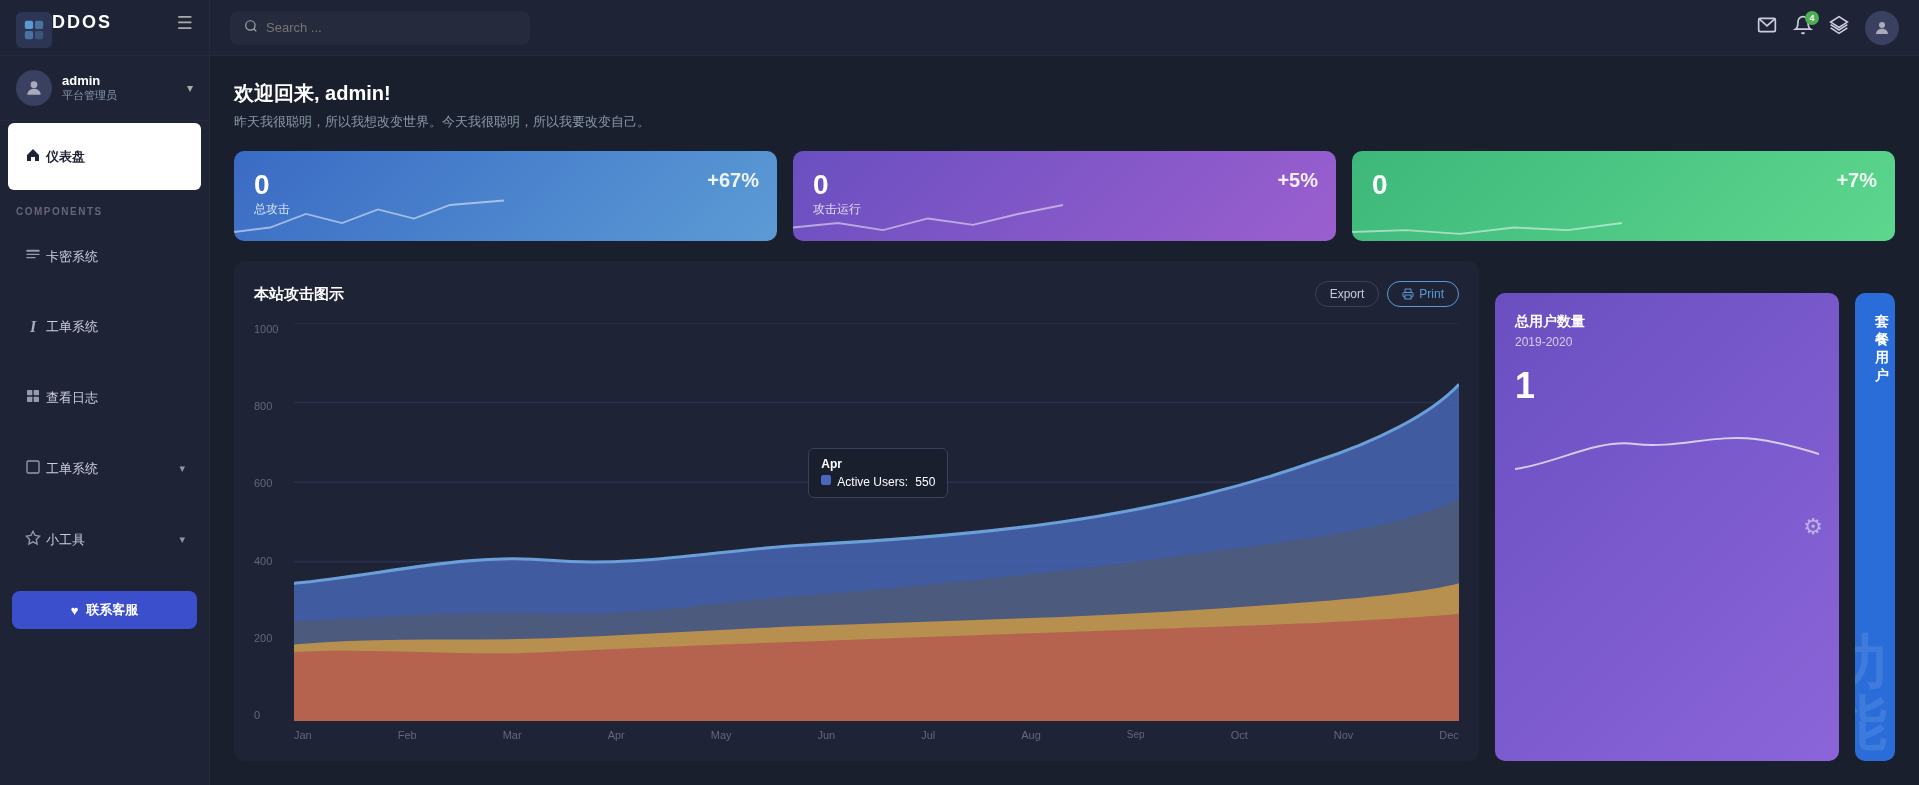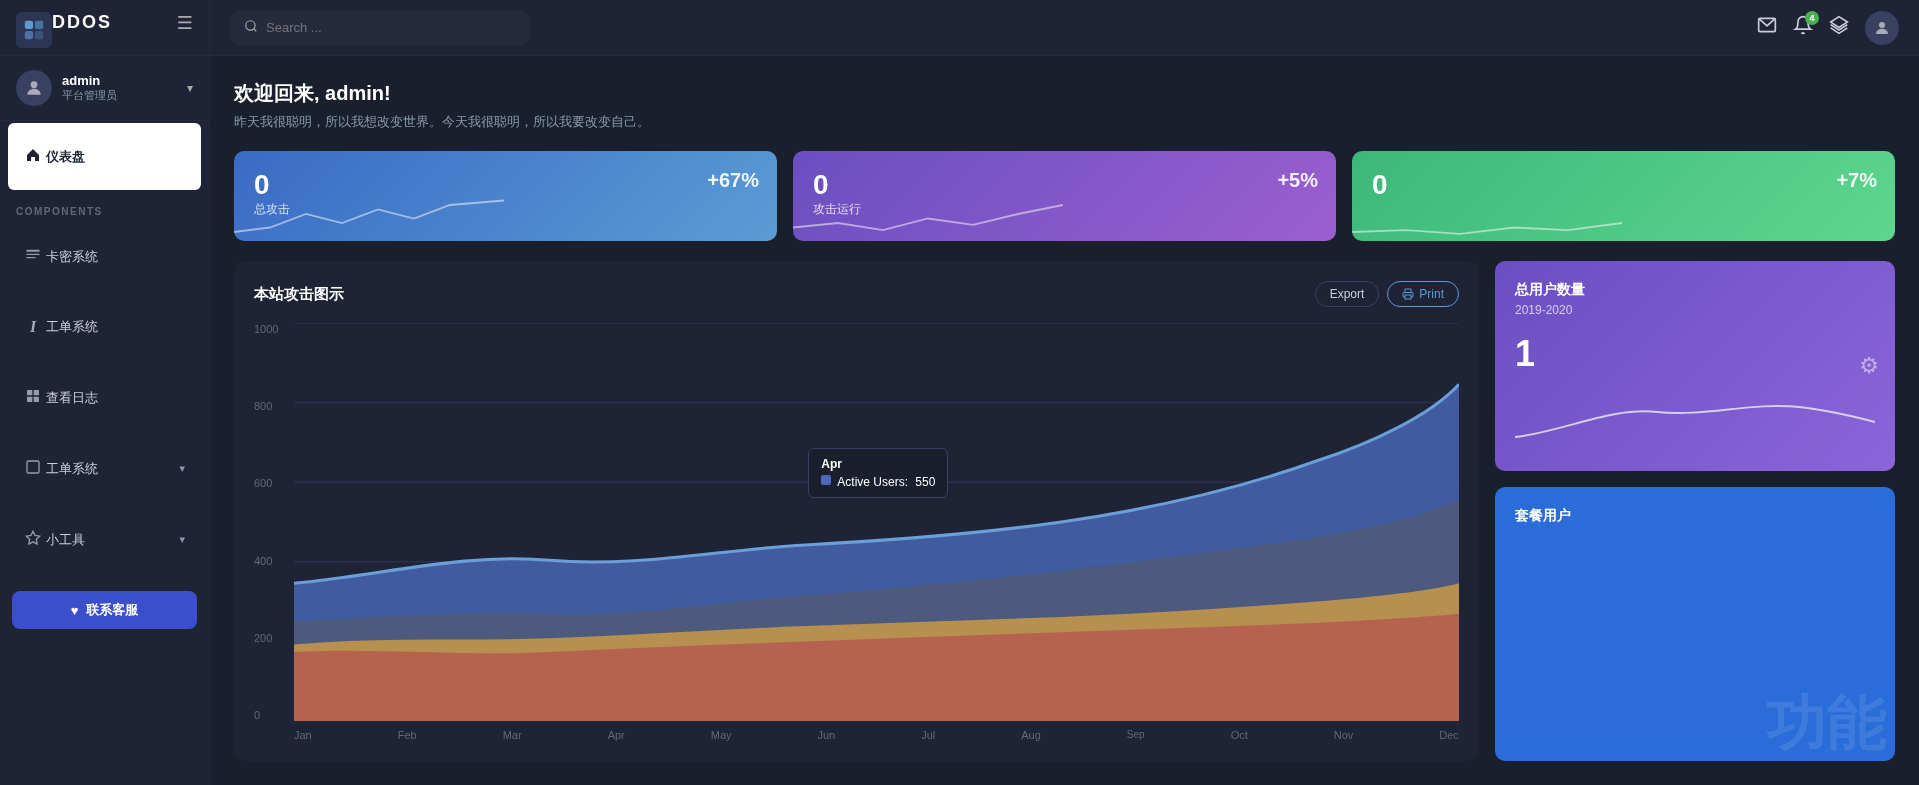--- a/index.html
+++ b/index.html
@@ -165,21 +165,21 @@
       border: 1px solid #3a4060; background: transparent; color: #ccd;
       border-radius: 20px; padding: 5px 14px; font-size: 12px; cursor: pointer;
       display: flex; align-items: center; gap: 5px;
     }
     .chart-btn.print { color: #5b9bd5; border-color: #5b9bd5; }
 
     .chart-area { flex: 1; position: relative; min-height: 240px; }
 
     
     .right-panels {
-      width: 400px; display: flex; flex-direction: column; gap: 16px;
+      width: 400px; display: flex; flex-direction: row; gap: 16px; margin-top: 32px;
     }
     .users-card {
       background: linear-gradient(135deg, #6a4fc0, #8b65d9);
       border-radius: 10px; padding: 20px; position: relative; overflow: hidden;
     }
     .users-card-title { font-size: 14px; font-weight: 600; margin-bottom: 4px; }
     .users-card-year { font-size: 12px; color: rgba(255,255,255,0.7); }
     .users-card-number { font-size: 36px; font-weight: 700; margin: 16px 0 12px; }
 
     .settings-gear {

